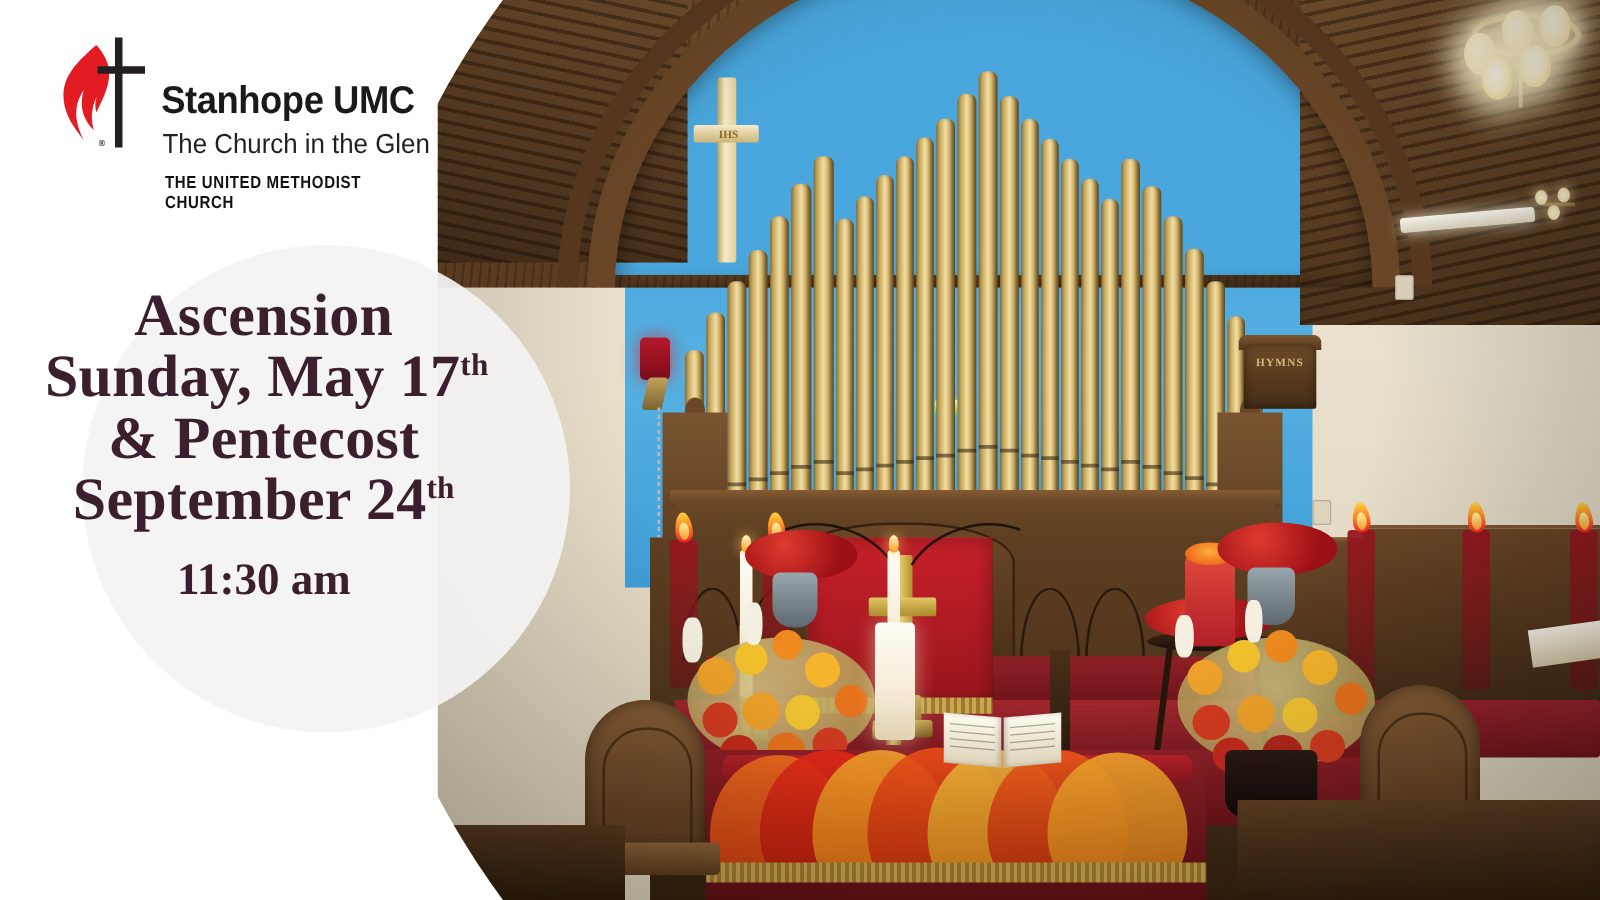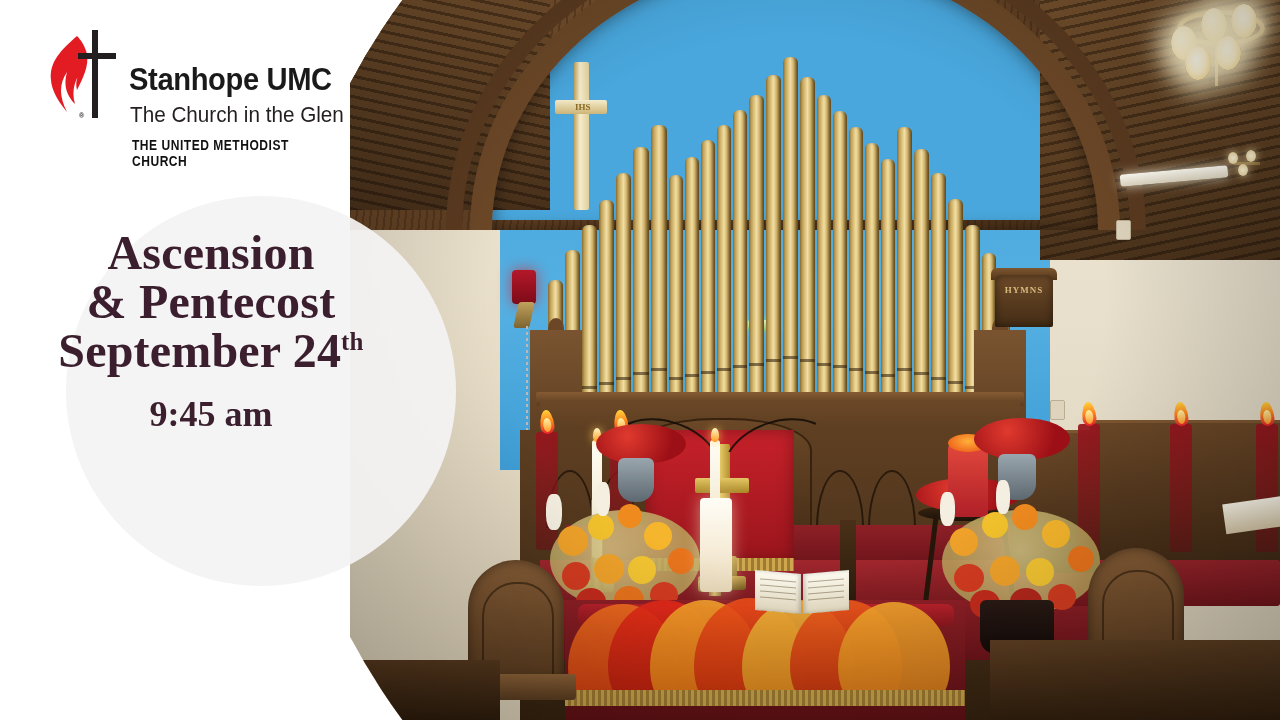--- a/index.html
+++ b/index.html
@@ -518,26 +518,29 @@
     </div>
   </div>
 
   <div class="circle-overlay"></div>
 
   <div class="circle-text">
     <div class="ct-line">
       <span>Ascension</span><span class="sup"></span>
     </div>
     <div class="ct-line">
+      <span>Sunday, May 17</span><span class="sup">th</span>
+    </div>
+    <div class="ct-line">
       <span>&amp; Pentecost</span><span class="sup"></span>
     </div>
     <div class="ct-line">
       <span>September 24</span><span class="sup">th</span>
     </div>
-    <div class="ct-time">9:45 am</div>
+    <div class="ct-time">11:30 am</div>
   </div>
 
   <div class="logo-block">
     <div class="umc-mark">
       <svg class="flame-red" viewBox="0 0 44 82" xmlns="http://www.w3.org/2000/svg" aria-hidden="true">
         <path d="M30 2 C14 16 2 28 4 46 C5 58 12 68 20 78 C12 62 12 50 20 38 C16 52 20 62 28 70 C24 56 28 44 38 32 C30 40 28 48 30 56 C36 44 42 32 40 20 C38 12 34 6 30 2 Z" fill="#E31B23"></path>
         <path d="M16 20 C6 32 2 42 6 54 C8 46 12 38 20 30 Z" fill="#E31B23"></path>
       </svg>
       <div class="cross-k">
         <div class="ck-v"></div>

